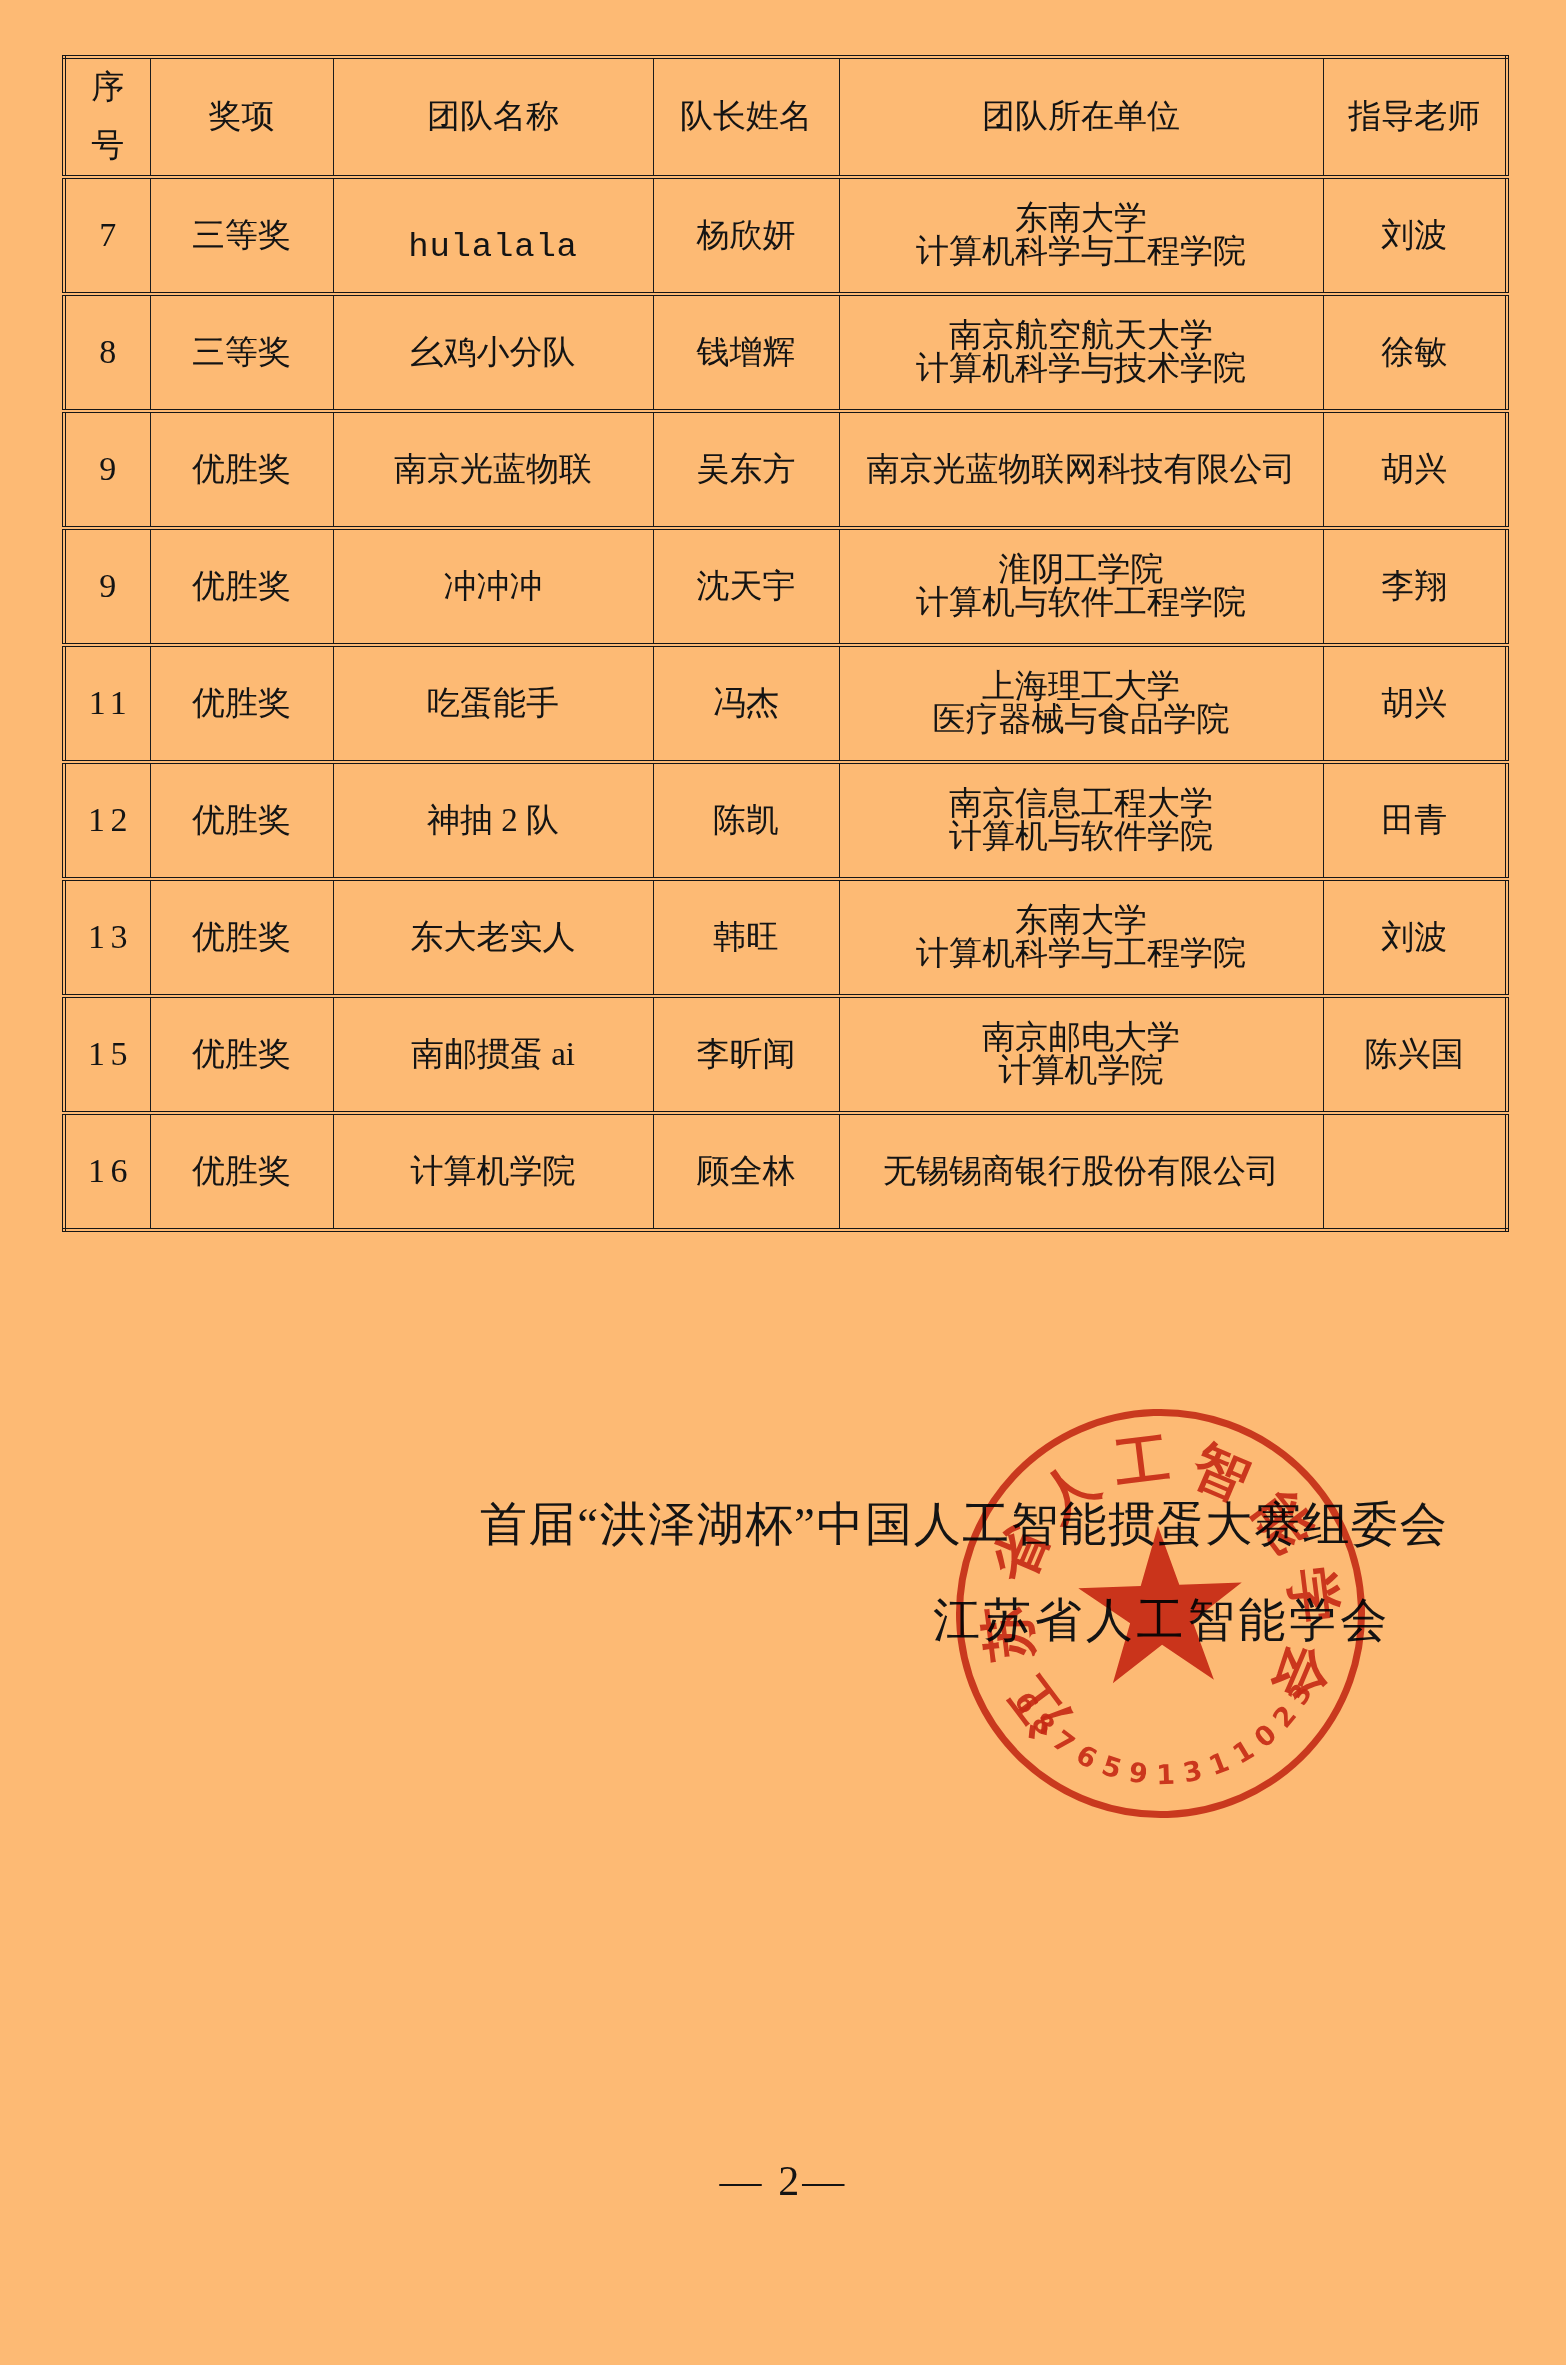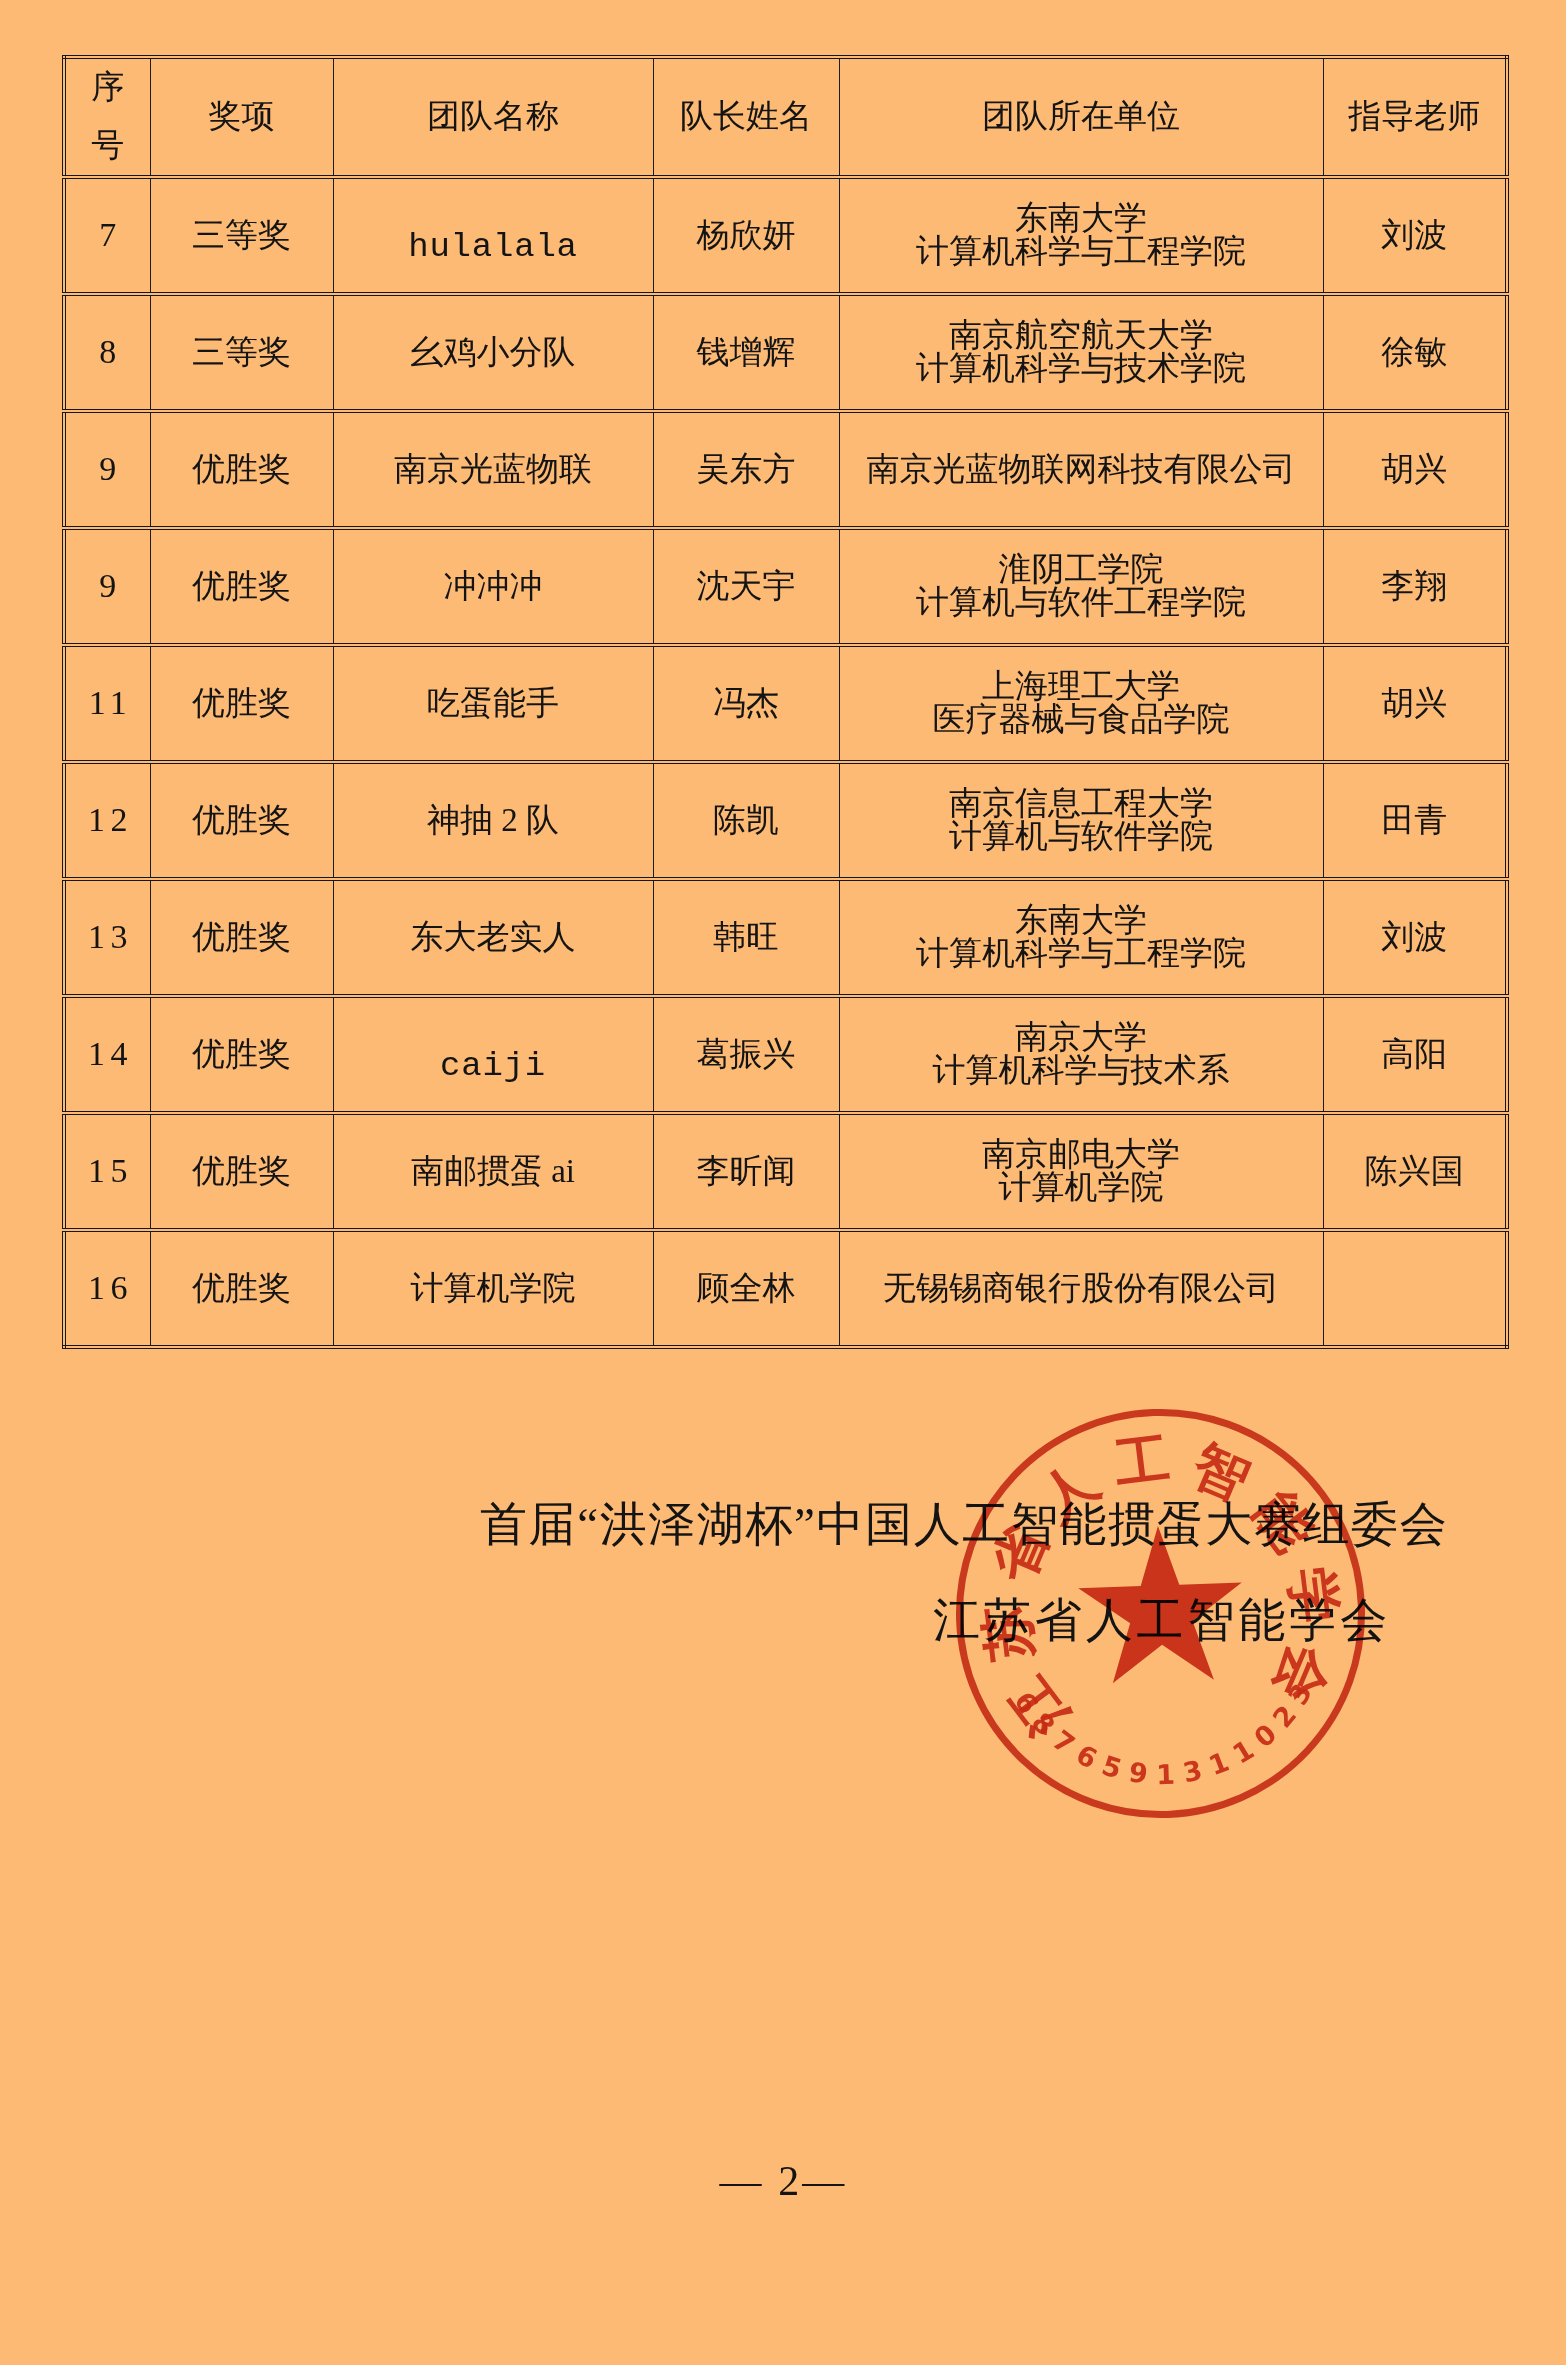--- a/index.html
+++ b/index.html
@@ -239,43 +239,20 @@
               <div>韩旺</div>
             </td>
         <td>
               <div class="unit-cell">
                 <div>东南大学</div>
                 <div>计算机科学与工程学院</div>
               </div>
             </td>
         <td>
               <div>刘波</div>
-            </td>
-      </tr>
-      <tr>
-        <td>
-              <div class="cno">14</div>
-            </td>
-        <td>
-              <div>优胜奖</div>
-            </td>
-        <td>
-              <div class="team mono">caiji</div>
-            </td>
-        <td>
-              <div>葛振兴</div>
-            </td>
-        <td>
-              <div class="unit-cell">
-                <div>南京大学</div>
-                <div>计算机科学与技术系</div>
-              </div>
-            </td>
-        <td>
-              <div>高阳</div>
             </td>
       </tr>
       <tr>
         <td>
               <div class="cno">15</div>
             </td>
         <td>
               <div>优胜奖</div>
             </td>
         <td>

